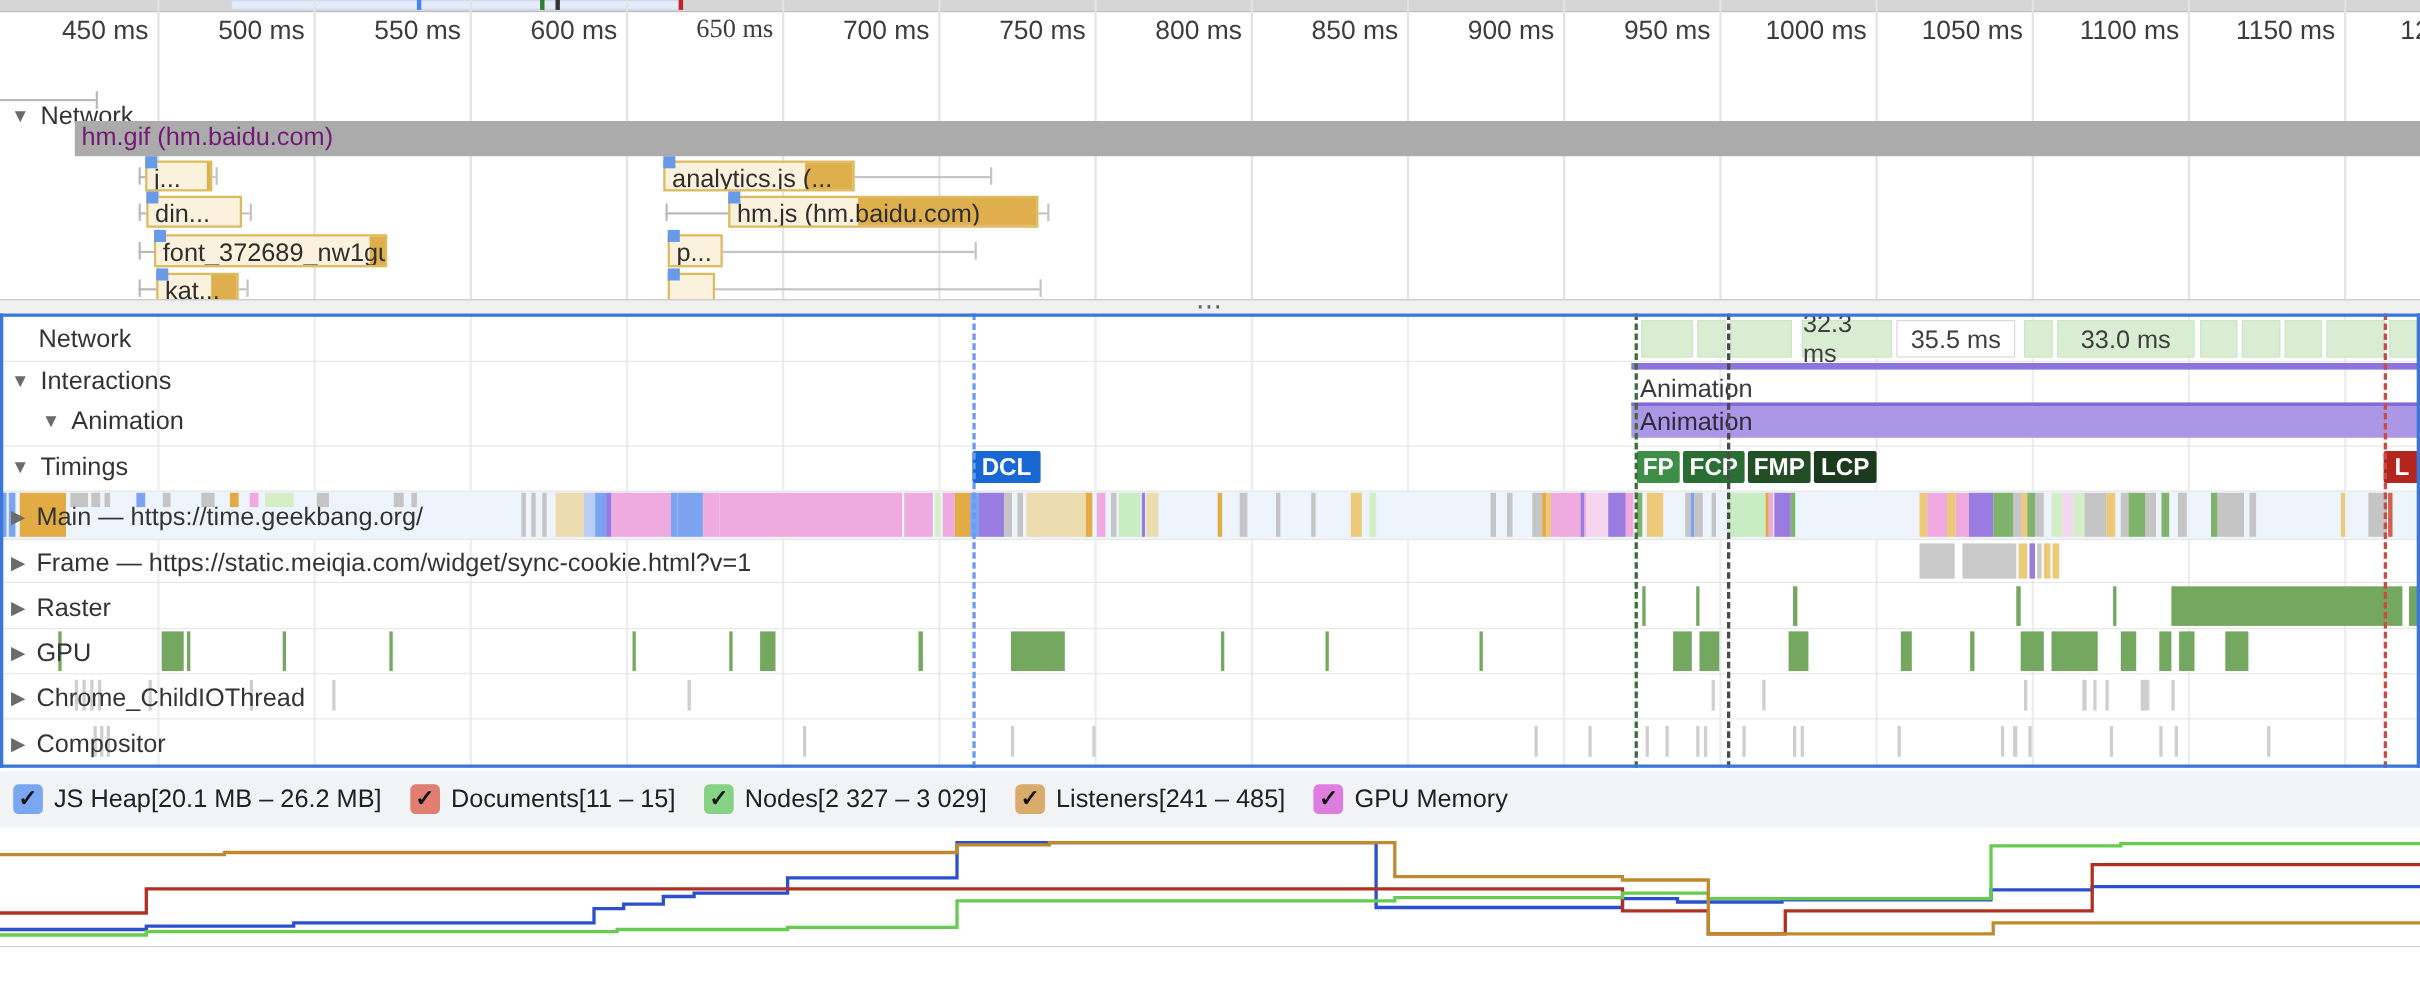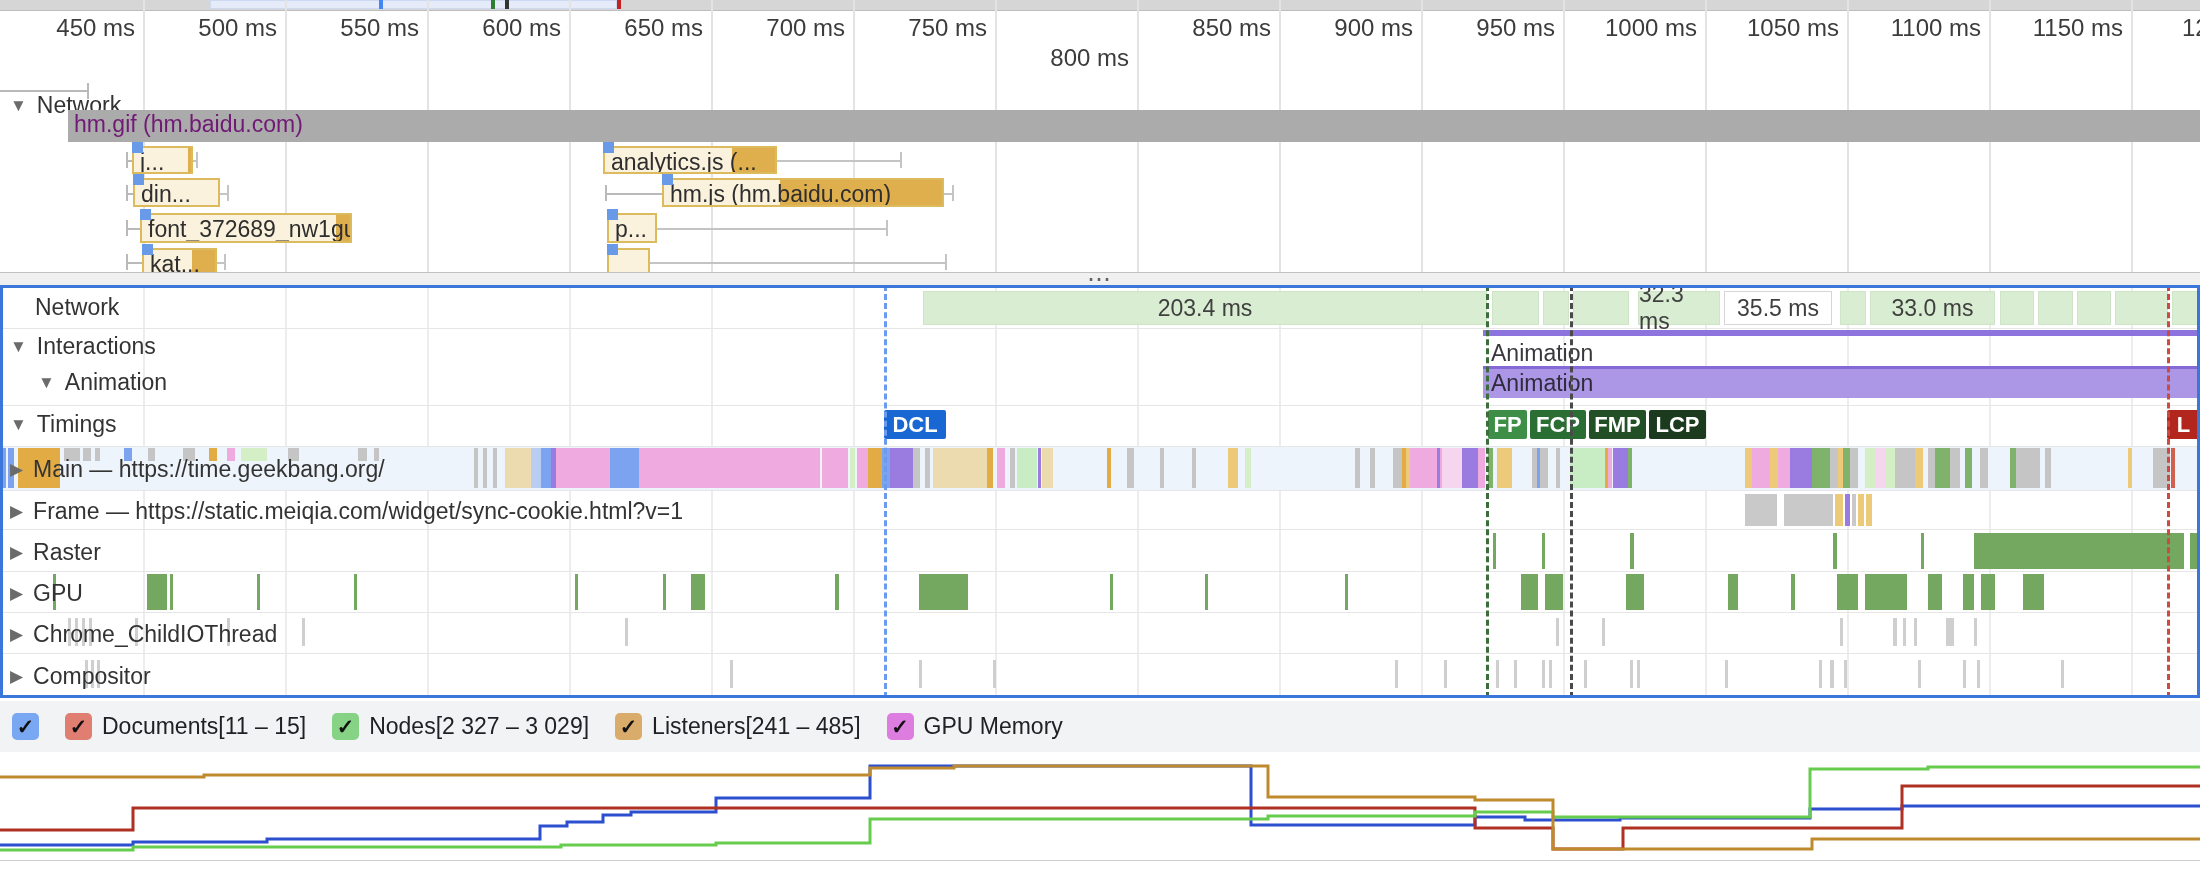--- a/index.html
+++ b/index.html
@@ -70,24 +70,24 @@
       <div style="left: 1137px; top: 752px; width: 2px; height: 108px; background: rgb(226, 226, 226); position: absolute;"></div>
       <div style="left: 1421px; top: 752px; width: 2px; height: 108px; background: rgb(226, 226, 226); position: absolute;"></div>
       <div style="left: 1705px; top: 752px; width: 2px; height: 108px; background: rgb(226, 226, 226); position: absolute;"></div>
       <div style="left: 1989px; top: 752px; width: 2px; height: 108px; background: rgb(226, 226, 226); position: absolute;"></div>
     </div>
   <div id="ruler" class="abs" style="left:0;top:0;width:1902px;height:46px;">
       <div class="rlabel" style="left: 135px; top: 14px; position: absolute;">450 ms</div>
       <div class="rlabel" style="left: 277px; top: 14px; position: absolute;">500 ms</div>
       <div class="rlabel" style="left: 419px; top: 14px; position: absolute;">550 ms</div>
       <div class="rlabel" style="left: 561px; top: 14px; position: absolute;">600 ms</div>
-      <div class="rlabel" style="left: 703px; top: 14px; position: absolute;">650 ms</div>
+      <div class="rlabel" style="left: 703px; top: 14px; position: absolute; font-family: Liberation Serif, serif;">650 ms</div>
       <div class="rlabel" style="left: 845px; top: 14px; position: absolute;">700 ms</div>
       <div class="rlabel" style="left: 987px; top: 14px; position: absolute;">750 ms</div>
-      <div class="rlabel" style="left: 1129px; top: 14px; position: absolute; margin-top: 30px;">800 ms</div>
+      <div class="rlabel" style="left: 1129px; top: 14px; position: absolute;">800 ms</div>
       <div class="rlabel" style="left: 1271px; top: 14px; position: absolute;">850 ms</div>
       <div class="rlabel" style="left: 1413px; top: 14px; position: absolute;">900 ms</div>
       <div class="rlabel" style="left: 1555px; top: 14px; position: absolute;">950 ms</div>
       <div class="rlabel" style="left: 1697px; top: 14px; position: absolute;">1000 ms</div>
       <div class="rlabel" style="left: 1839px; top: 14px; position: absolute;">1050 ms</div>
       <div class="rlabel" style="left: 1981px; top: 14px; position: absolute;">1100 ms</div>
       <div class="rlabel" style="left: 2123px; top: 14px; position: absolute;">1150 ms</div>
       <div style="left: 2182px; top: 14px; font-size: 24px; color: rgb(60, 60, 60); position: absolute;">12</div>
     </div>
 
@@ -151,23 +151,20 @@
   <div id="flame-pane" class="abs" style="left:0;top:285px;width:2200px;height:413px;">
       <div style="left: 0px; top: 161px; width: 2200px; height: 44px; background: rgb(238, 244, 251); position: absolute;"></div>
       <div style="left: 3px; right: 3px; top: 43px; height: 1px; background: rgb(230, 230, 230); position: absolute;"></div>
       <div style="left: 3px; right: 3px; top: 120px; height: 1px; background: rgb(230, 230, 230); position: absolute;"></div>
       <div style="left: 3px; right: 3px; top: 161px; height: 1px; background: rgb(230, 230, 230); position: absolute;"></div>
       <div style="left: 3px; right: 3px; top: 205px; height: 1px; background: rgb(230, 230, 230); position: absolute;"></div>
       <div style="left: 3px; right: 3px; top: 244px; height: 1px; background: rgb(230, 230, 230); position: absolute;"></div>
       <div style="left: 3px; right: 3px; top: 286px; height: 1px; background: rgb(230, 230, 230); position: absolute;"></div>
       <div style="left: 3px; right: 3px; top: 327px; height: 1px; background: rgb(230, 230, 230); position: absolute;"></div>
       <div style="left: 3px; right: 3px; top: 368px; height: 1px; background: rgb(230, 230, 230); position: absolute;"></div>
-      <div class="framebar" style="left: 923px; top: 6px; width: 564px; height: 34px; background: rgb(217, 237, 210); border: 1px solid rgb(205, 228, 198); box-sizing: border-box; position: absolute;">
-        <span>203.4 ms</span>
-      </div>
       <div class="framebar" style="left: 1492px; top: 6px; width: 47px; height: 34px; background: rgb(217, 237, 210); border: 1px solid rgb(205, 228, 198); box-sizing: border-box; position: absolute;"></div>
       <div class="framebar" style="left: 1543px; top: 6px; width: 26px; height: 34px; background: rgb(217, 237, 210); border: 1px solid rgb(205, 228, 198); box-sizing: border-box; position: absolute;"></div>
       <div class="framebar" style="left: 1573px; top: 6px; width: 56px; height: 34px; background: rgb(217, 237, 210); border: 1px solid rgb(205, 228, 198); box-sizing: border-box; position: absolute;"></div>
       <div class="framebar" style="left: 1638px; top: 6px; width: 82px; height: 34px; background: rgb(217, 237, 210); border: 1px solid rgb(205, 228, 198); box-sizing: border-box; position: absolute;">
         <span>32.3 ms</span>
       </div>
       <div class="framebar" style="left: 1724px; top: 6px; width: 108px; height: 34px; background: rgb(255, 255, 255); border: 1px solid rgb(214, 214, 214); box-sizing: border-box; position: absolute;">
         <span>35.5 ms</span>
       </div>
       <div class="framebar" style="left: 1840px; top: 6px; width: 26px; height: 34px; background: rgb(217, 237, 210); border: 1px solid rgb(205, 228, 198); box-sizing: border-box; position: absolute;"></div>
@@ -405,20 +402,21 @@
       <div style="left: 884px; top: 0px; height: 413px; width: 0px; border-left: 3px dashed rgb(106, 155, 238); position: absolute;"></div>
       <div style="left: 1486px; top: 0px; height: 413px; width: 0px; border-left: 3px dashed rgb(60, 110, 60); position: absolute;"></div>
       <div style="left: 1570px; top: 0px; height: 413px; width: 0px; border-left: 3px dashed rgb(74, 74, 74); position: absolute;"></div>
       <div style="left: 2167px; top: 0px; height: 413px; width: 0px; border-left: 3px dashed rgb(204, 74, 66); position: absolute;"></div>
     </div>
 
   <div id="legend-bar" class="abs" style="left:0;top:701px;width:2200px;height:51px;background:#f1f3f4;border-bottom:1px solid #d8d8d8;">
     <div id="legend" class="legend" style="left:12px;top:12px;">
         <div style="display: flex; align-items: center; gap: 10px;">
           <div class="cb" style="background: rgb(122, 167, 242);">✓</div>
+          <span>JS Heap[20.1 MB – 26.2 MB]</span>
         </div>
         <div style="display: flex; align-items: center; gap: 10px;">
           <div class="cb" style="background: rgb(223, 126, 113);">✓</div>
           <span>Documents[11 – 15]</span>
         </div>
         <div style="display: flex; align-items: center; gap: 10px;">
           <div class="cb" style="background: rgb(134, 211, 133);">✓</div>
           <span>Nodes[2 327 – 3 029]</span>
         </div>
         <div style="display: flex; align-items: center; gap: 10px;">

